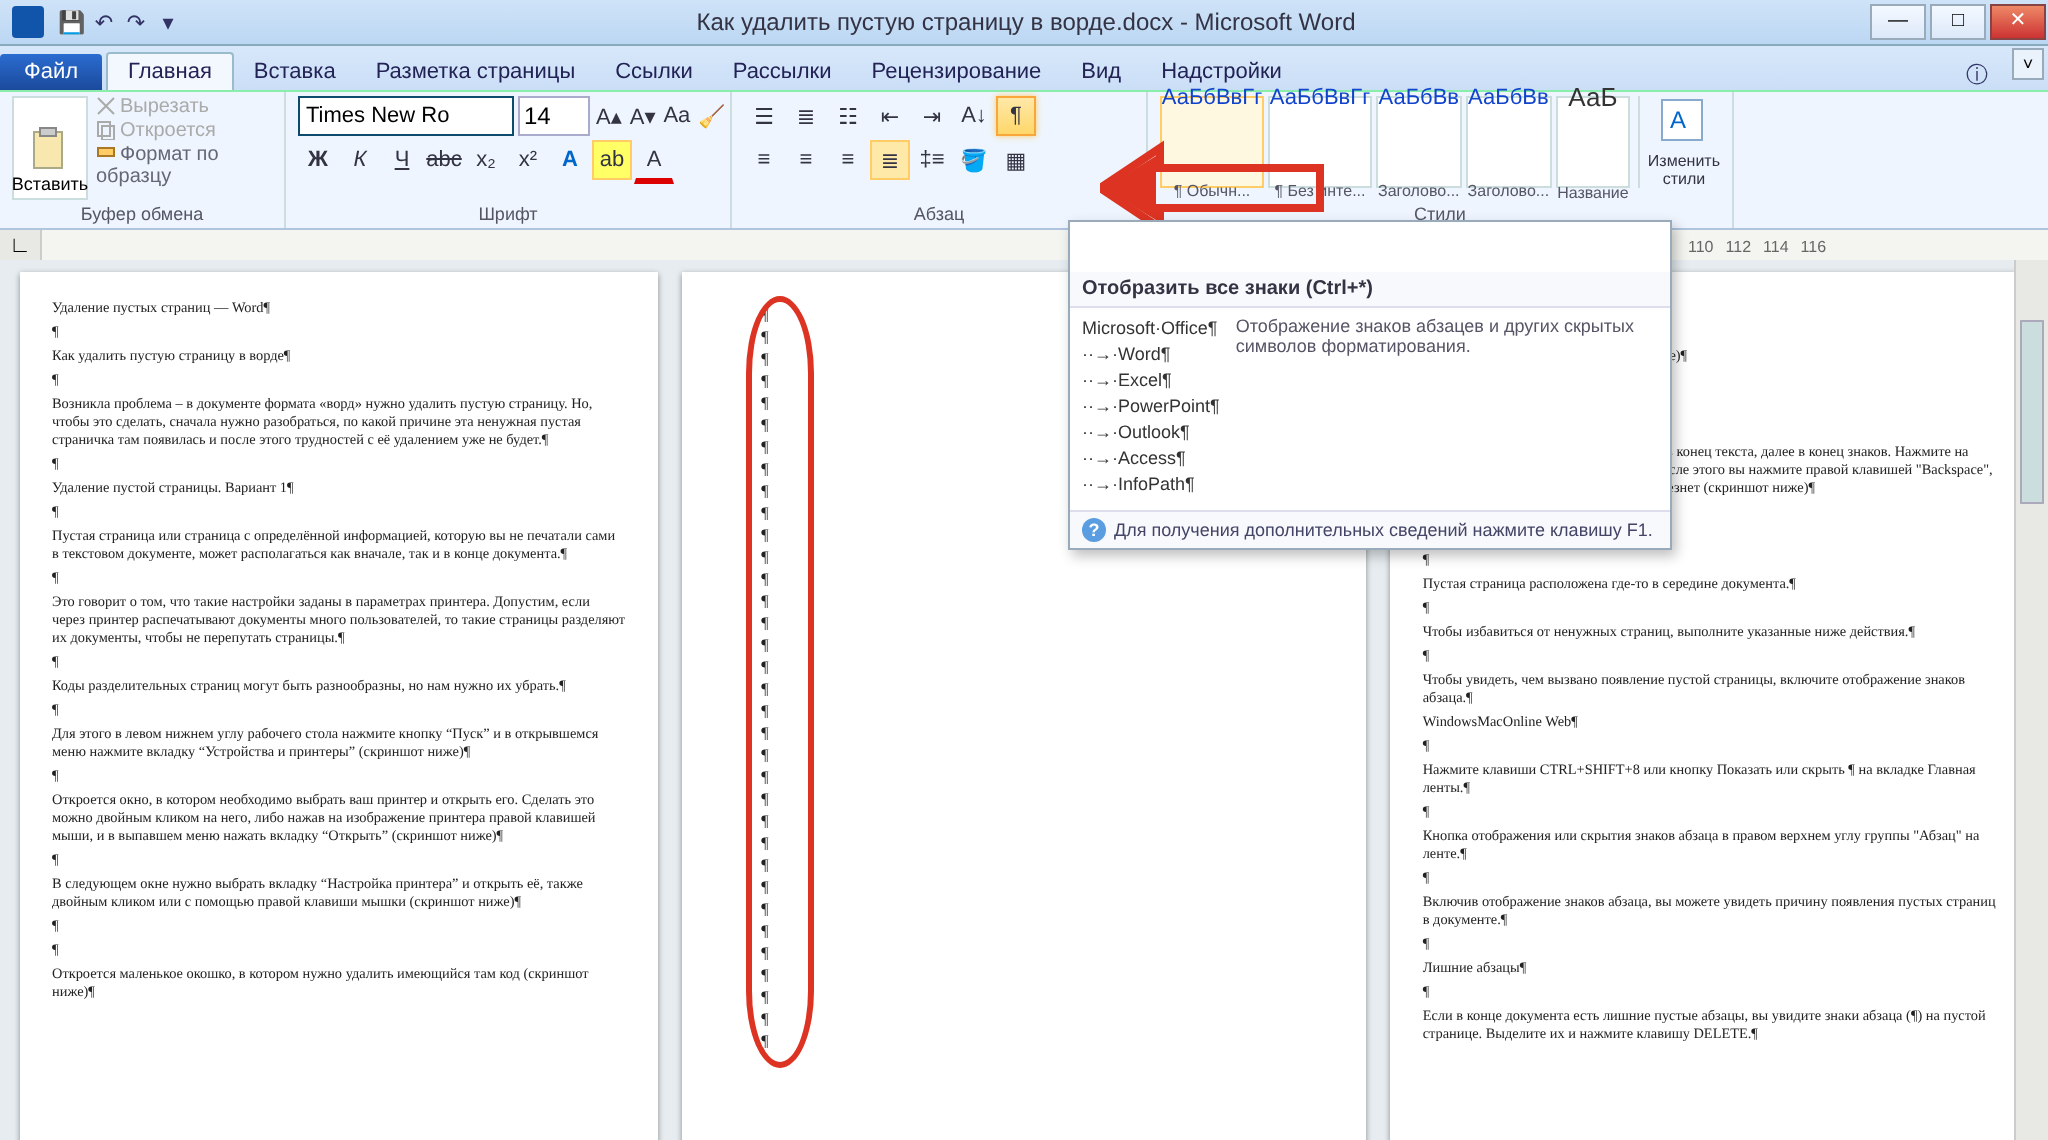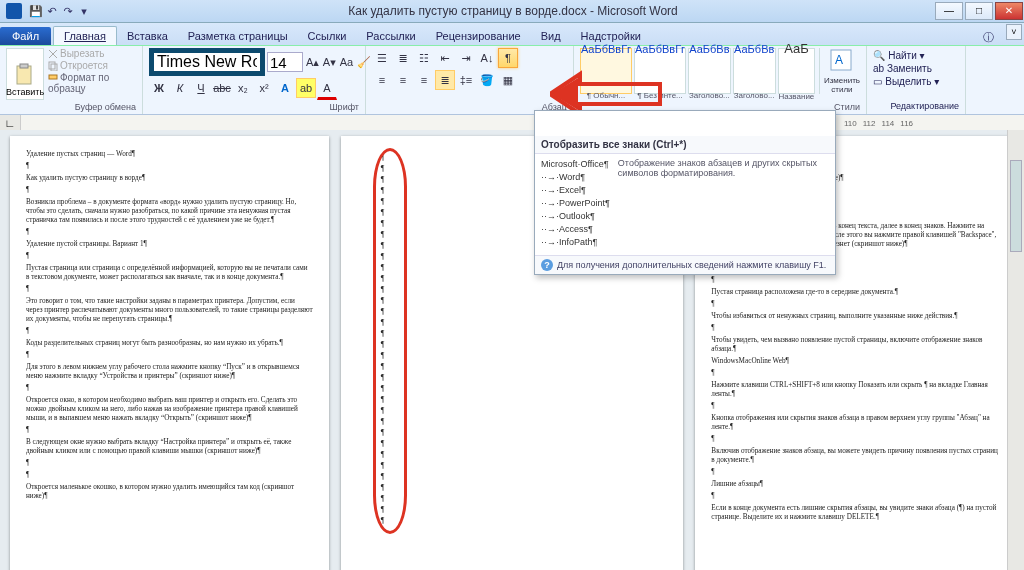--- a/index.html
+++ b/index.html
@@ -6,38 +6,38 @@
   .titlebar { height:22px; background:linear-gradient(#cfe3f8,#bcd7f3); border-bottom:1px solid #8ab; display:flex; align-items:center; position:relative; }
   .tb-icon { width:16px; height:16px; margin:0 6px; background:#1155aa; border-radius:2px; }
   .tb-drop { width:16px; text-align:center; color:#336; }
   .tb-title { flex:1; text-align:center; color:#334; font-size:12px; }
   .win-btns { display:flex; }
   .win-btn { width:26px; height:16px; margin:0 1px; border:1px solid #9ab; background:linear-gradient(#f4f9ff,#dce9f9); display:flex; align-items:center; justify-content:center; font-size:10px; line-height:1; }
   .win-btn.close { background:linear-gradient(#e86,#c33); color:#fff; border-color:#844; }
   .ribbon-tabs { height:22px; background:linear-gradient(#d8e8fb,#cadef6); display:flex; align-items:flex-end; padding-left:0; border-bottom:1px solid #8ea; position:relative; }
   .file-tab { background:linear-gradient(#2a6cd0,#1b4a9c); color:#fff; padding:3px 12px; font-size:11px; border-radius:2px 2px 0 0; margin-right:2px; }
   .rib-tab { padding:3px 10px; color:#225; cursor:default; }
-  .rib-tab.sel { background:#f3f8ff; border:1px solid #9bc; border-bottom:none; border-radius:2px 2px 0 0;text-decoration:underline; }
+  .rib-tab.sel { background:#f3f8ff; border:1px solid #9bc; border-bottom:none; border-radius:2px 2px 0 0; }
   .info-icn { margin-left:auto; margin-right:30px; color:#336; }
   .mini-rib { position:absolute; right:2px; top:1px; display:flex; gap:2px; }
   .mini-rib span { width:14px; height:14px; border:1px solid #9ab; background:#eaf2fc; font-size:9px; display:flex; align-items:center; justify-content:center; }
   .ribbon { height:68px; background:#eef5fe; border-bottom:1px solid #b0c4de; display:flex; position:relative; }
   .grp { border-right:1px solid #cdd; padding:2px 6px; display:flex; flex-direction:column; justify-content:space-between; }
-  .grp-label { font-size:9px; color:#556; text-align:right; }
+  .grp-label { font-size:9px; color:#556; text-align:center; }
   .clip { width:130px; }
   .clip-body { display:flex; gap:4px; }
   .paste-btn { width:36px; height:48px; border:1px solid #cdd; background:#fff; display:flex; flex-direction:column; align-items:center; justify-content:flex-end; font-size:9px; padding-bottom:2px; }
   .paste-btn svg{ margin-top:2px;}
   .clip-items { display:flex; flex-direction:column; gap:1px; font-size:10px; color:#667; }
   .clip-items span svg { vertical-align:-2px; margin-right:2px; }
   .clip-items span.dim { color:#aaa; }
   .font-grp { width:210px; }
   .font-row { display:flex; gap:2px; align-items:center; }
-  .font-name { width:100px; height:18px; border:5px solid #0c4a6e; background:#fff; font-size:16px; padding:0 3px; }
-  .font-size { width:30px; height:18px; border:1px solid #aac; background:#fff; font-size:15px; padding:0 2px; }
+  .font-name { width:100px; height:18px; border:1px solid #0c4a6e; background:#fff; font-size:11px; padding:0 3px; }
+  .font-size { width:30px; height:18px; border:1px solid #aac; background:#fff; font-size:12px; padding:0 2px; }
   .btn-sm { width:18px; height:18px; border:1px solid transparent; display:inline-flex; align-items:center; justify-content:center; font-size:11px; color:#334; }
   .font-row2 { display:flex; gap:1px; margin-top:2px; }
   .hl { background:#ffe9a8; border:1px solid #fc6; }
   .para-grp { width:195px; }
   .para-row { display:flex; gap:1px; }
   .pilcrow-btn { border:1px solid #f9a63a; background:linear-gradient(#ffe9a8,#ffd76a); box-shadow:0 0 3px #fc6; }
   .styles-grp { width:280px; }
   .styles-row { display:flex; gap:2px; }
   .style-box { width:50px; height:44px; border:1px solid #cdd; background:#fff; display:flex; flex-direction:column; align-items:center; justify-content:center; font-size:8px; color:#556;gap:34px; }
   .style-box .samp { font-size:11px; color:#14c; margin-bottom:2px; }
@@ -214,28 +214,20 @@
         <svg width="26" height="26">
             <rect x="2" y="2" width="20" height="20" fill="#fff" stroke="#8ac"></rect>
             <text x="6" y="16" font-size="12" fill="#06c">A</text>
           </svg>
         <div>Изменить стили</div>
       </div>
     </div>
     <div class="grp-label">Стили</div>
   </div>
 
-  <div class="grp edit-grp">
-    <div>
-      <div>🔍 <span>Найти</span> ▾</div>
-      <div>ab <span>Заменить</span></div>
-      <div>▭ <span>Выделить</span> ▾</div>
-    </div>
-    <div class="grp-label">Редактирование</div>
-  </div>
 
   <svg class="big-arrow" width="120" height="56">
     <polygon points="0,28 30,8 30,18 110,18 110,38 30,38 30,48" fill="none" stroke="#d32" stroke-width="4"></polygon>
     <polygon points="2,28 28,12 28,44" fill="#d32"></polygon>
   </svg>
 </div>
 
 <div class="ruler">
   <div class="ruler-side">∟</div>
   <div class="ruler-mid"></div>
@@ -312,18 +304,18 @@
       <p>WindowsMacOnline Web¶</p>
       <p>¶</p>
       <p>Нажмите клавиши CTRL+SHIFT+8 или кнопку Показать или скрыть ¶ на вкладке Главная ленты.¶</p>
       <p>¶</p>
       <p>Кнопка отображения или скрытия знаков абзаца в правом верхнем углу группы "Абзац" на ленте.¶</p>
       <p>¶</p>
       <p>Включив отображение знаков абзаца, вы можете увидеть причину появления пустых страниц в документе.¶</p>
       <p>¶</p>
       <p>Лишние абзацы¶</p>
       <p>¶</p>
-      <p>Если в конце документа есть лишние скрытия абзацы, вы увидите знаки абзаца (¶) на пустой странице. Выделите их и нажмите клавишу DELETE.¶</p>
+      <p>Если в конце документа есть лишние пустые абзацы, вы увидите знаки абзаца (¶) на пустой странице. Выделите их и нажмите клавишу DELETE.¶</p>
     </div>
 </div>
 <div class="scrollbar-v">
     <div class="thumb"></div>
   </div>
 
 </body></html>

